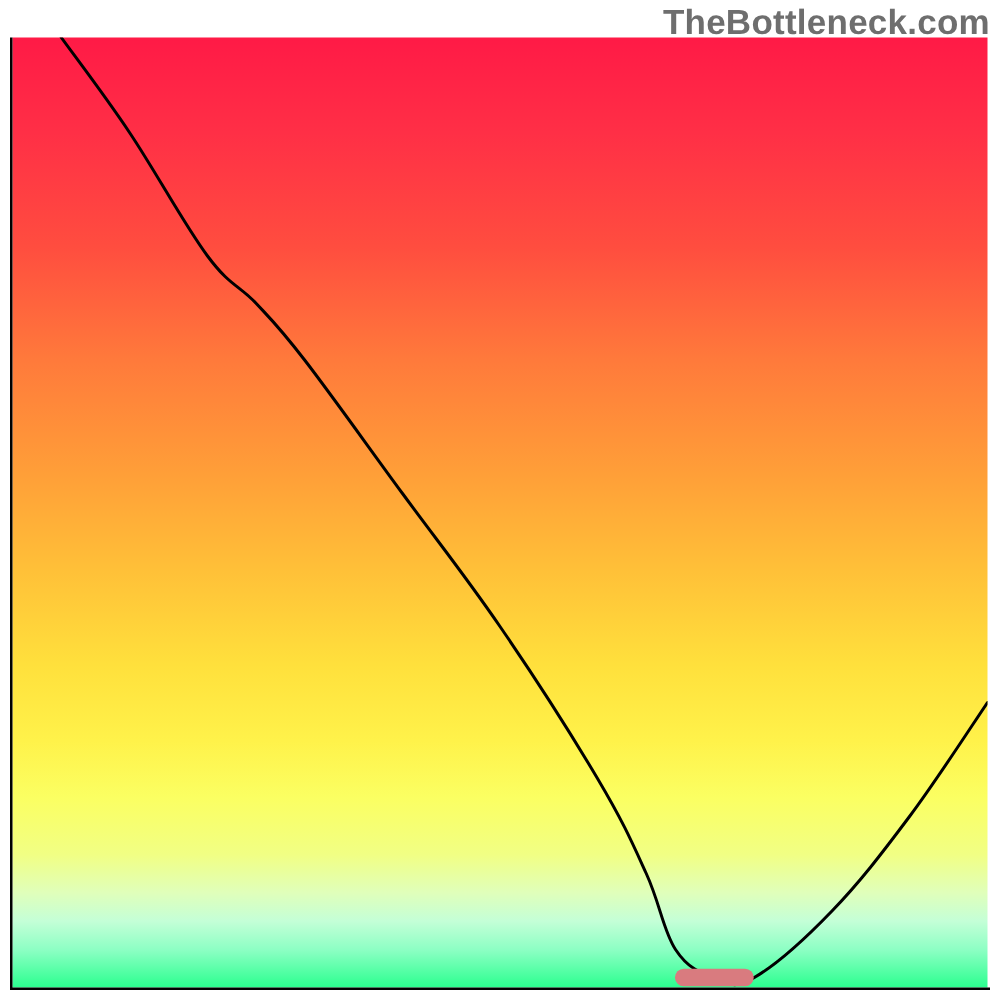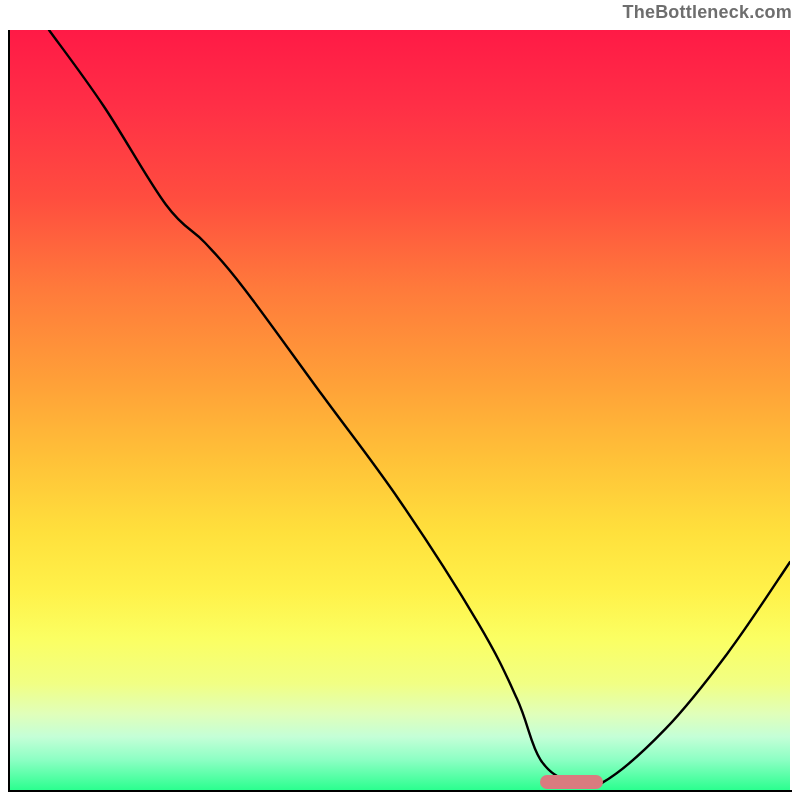--- a/index.html
+++ b/index.html
@@ -13,21 +13,21 @@
   }
   .container {
     position: relative;
     width: 800px;
     height: 800px;
   }
   .watermark {
     position: absolute;
     top: 2px;
     right: 8px;
-    font-size: 18px;
+    font-size: 28px;
     font-weight: 600;
     color: #6e6e6e;
     letter-spacing: 0.2px;
   }
   .plot-area {
     position: absolute;
     left: 10px;
     top: 30px;
     width: 780px;
     height: 760px;

